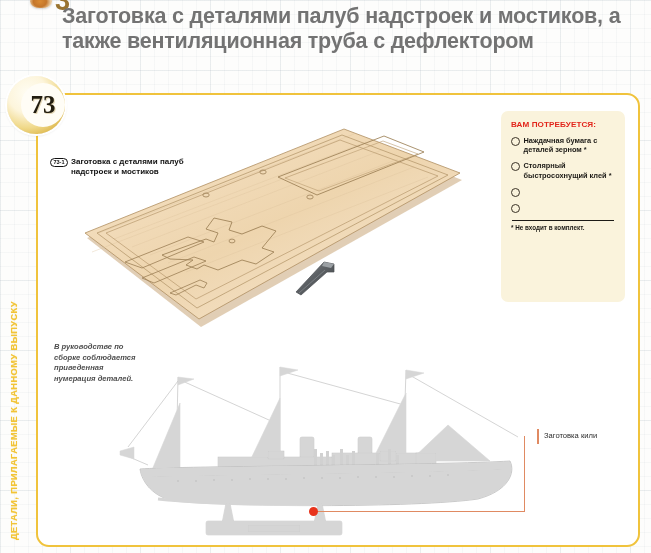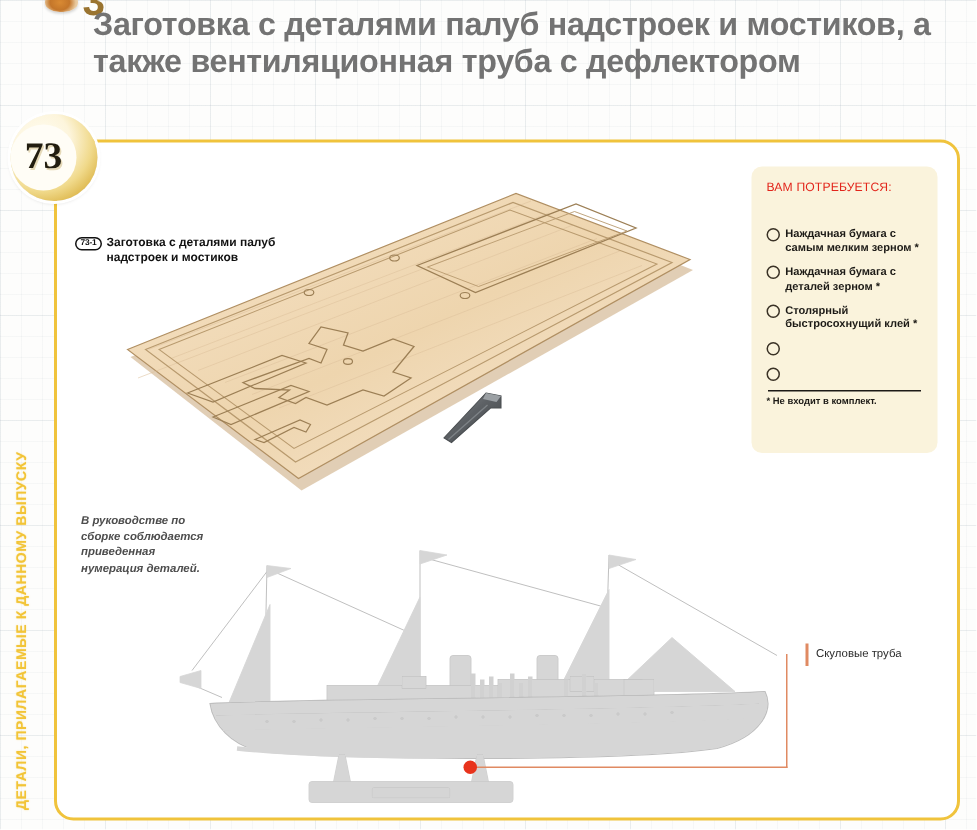--- a/index.html
+++ b/index.html
@@ -47,21 +47,21 @@
   .corner-digit{
     position:absolute;left:55px;top:-14px;
     font-size:27px;font-weight:bold;color:#9a7430;
   }
   
   .badge{
     position:absolute;left:7px;top:76px;width:58px;height:58px;z-index:6;
     border-radius:50%;
     background:radial-gradient(circle at 35% 30%,#fffdf3 0%,#fdf5dc 35%,#f0d98a 62%,#d8ae3c 86%,#b88c23 100%);
     box-shadow:0 0 0 2px #ffffff, 0 1px 3px rgba(0,0,0,.25);
-    display:flex;align-items:center;justify-content:flex-start;
+    display:flex;align-items:center;justify-content:flex-end;
   }
   .badge-inner{
     width:44px;height:44px;border-radius:50%;
     background:#fffdf6;
     display:flex;align-items:center;justify-content:center;
     font-size:25px;font-weight:bold;color:#221d10;
     font-family:"Liberation Serif",serif;
     text-shadow:1px 1px 0 rgba(180,150,70,.35);
   }
   
@@ -69,22 +69,22 @@
     position:absolute;left:36px;top:93px;width:600px;height:450px;
     background:#ffffff;border:2px solid #F0C33C;border-radius:13px;
   }
   
   .materials{
     position:absolute;left:463px;top:16px;width:124px;height:191px;
     background:#FAF3DC;border-radius:7px;padding:9px 9px 6px 10px;
     box-sizing:border-box;
   }
   .mat-title{
-    font-size:8.1px;font-weight:normal;color:#E2251B;letter-spacing:.1px;
-    margin-bottom:22px;
+    font-size:8.1px;font-weight:bold;color:#E2251B;letter-spacing:.1px;
+    margin-bottom:7px;
   }
   .mat-item{display:flex;align-items:flex-start;margin-bottom:6.5px;}
   .mat-bullet{
     flex:0 0 auto;width:7px;height:7px;border:1px solid #3a3226;border-radius:50%;
     margin-top:1px;margin-right:3.5px;background:#FAF3DC;
   }
   .mat-label{
     font-size:7.4px;font-weight:bold;color:#1c1a16;line-height:1.28;
   }
   .mat-rule{border-top:1px solid #1c1a16;margin:6px 2px 3px 1px;}
@@ -208,24 +208,20 @@
     <path d="M33,3 L43,5 L40,9 L31,7 Z" fill="#9ba0a4"></path>
     <line x1="34" y1="11" x2="8" y2="34" stroke="#8d9296" stroke-width="0.9" opacity=".7"></line>
   </svg>
 
 
   <div class="note">В руководстве по сборке соблюдается приведенная нумерация деталей.</div>
 
   <div class="materials">
     <div class="mat-title">ВАМ ПОТРЕБУЕТСЯ:</div>
 
-    <div class="mat-item">
-      <span class="mat-bullet"></span>
-      <span class="mat-label">Наждачная бумага с самым мелким зерном *</span>
-    </div>
     <div class="mat-item">
       <span class="mat-bullet"></span>
       <span class="mat-label">Наждачная бумага с деталей зерном *</span>
     </div>
     <div class="mat-item">
       <span class="mat-bullet"></span>
       <span class="mat-label">Столярный быстросохнущий клей *</span>
     </div>
     <div class="mat-item">
       <span class="mat-bullet"></span>
@@ -322,15 +318,15 @@
         <rect x="88" y="156" width="136" height="14" rx="2"></rect>
         <rect x="130" y="160" width="52" height="7" rx="1" fill="#c6c6c6"></rect>
       </g>
     </svg>
   </div>
 
   <div class="dot"></div>
   <div class="lead-h"></div>
   <div class="lead-v"></div>
   <div class="callout-bar"></div>
-  <div class="callout-label">Скуловые труба</div>
+  <div class="callout-label">Заготовка кили</div>
 
 </div>
 
 </body></html>

